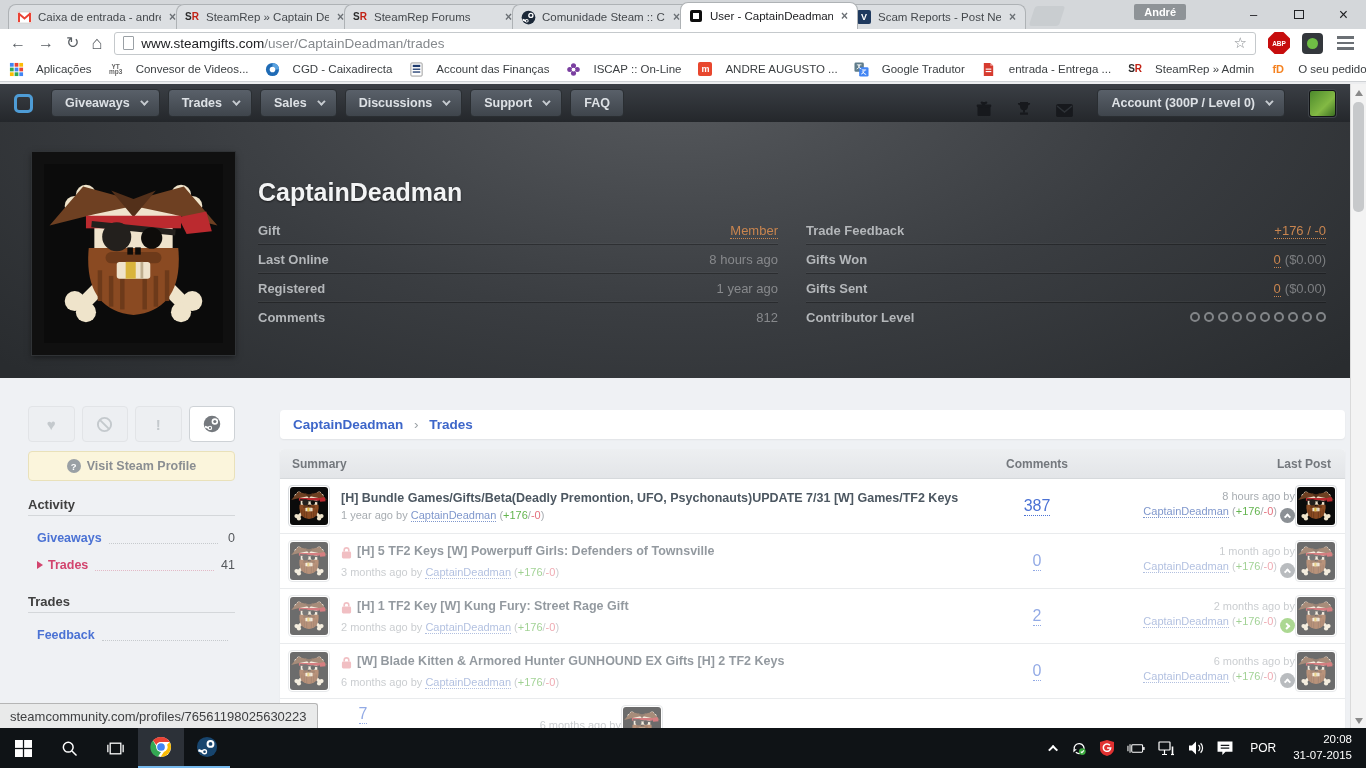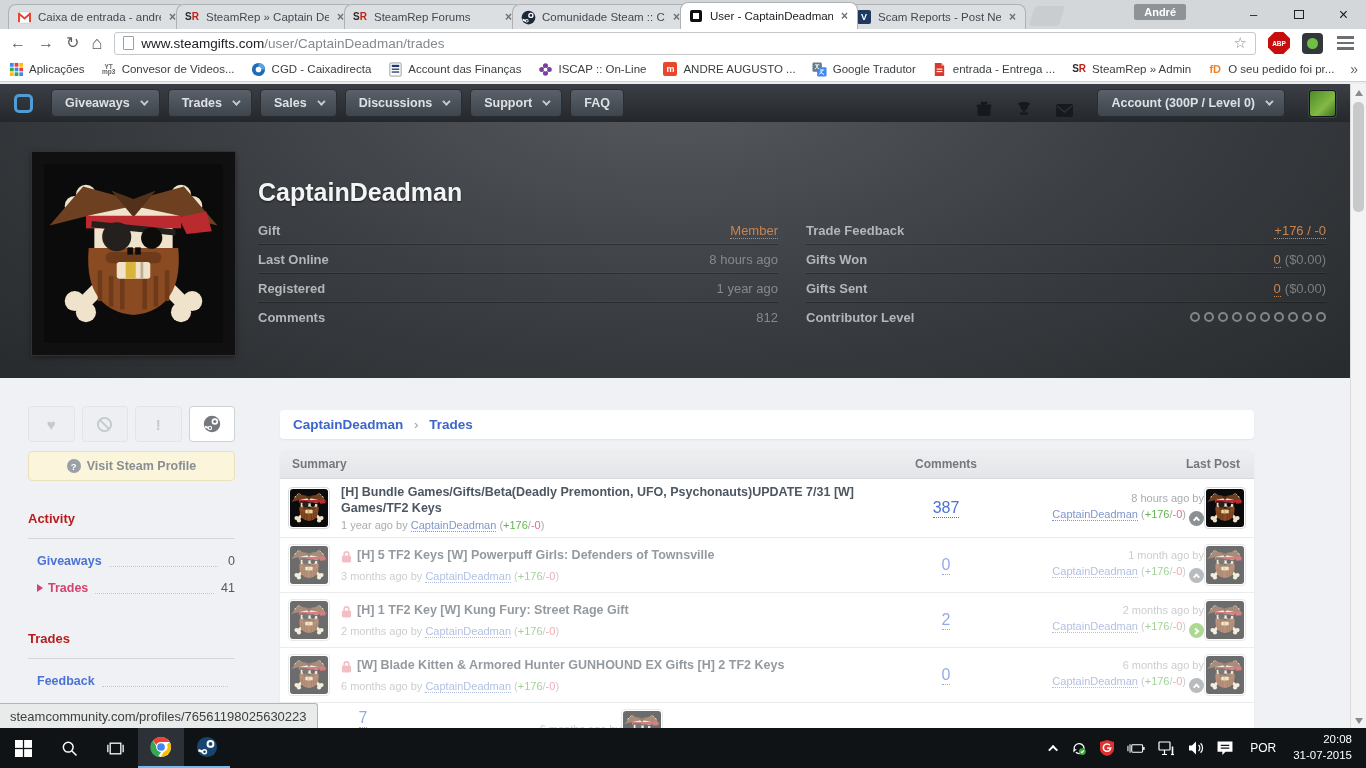--- a/index.html
+++ b/index.html
@@ -31,21 +31,21 @@
 .doc-ic{width:11px;height:14px;border:1px solid #9aa0a5;border-radius:1px;position:relative;flex:none}
 .url-host{color:#202124}
 .url-path{color:#85898d}
 .star{margin-left:auto;color:#85898d;font-size:15px}
 .ext-abp{width:22px;height:22px;background:#c70d0d;color:#fff;font-weight:bold;font-size:6.5px;display:flex;align-items:center;justify-content:center;clip-path:polygon(30% 0,70% 0,100% 30%,100% 70%,70% 100%,30% 100%,0 70%,0 30%)}
 .ext-g{width:21px;height:21px;background:#33373c;border-radius:4px;display:flex;align-items:center;justify-content:center}
 .ext-g i{width:11px;height:11px;border-radius:50%;background:#6fbe45;display:block}
 .menu-ic{display:inline-flex;flex-direction:column;gap:3px;padding:2px}
 .menu-ic i{width:17px;height:2.5px;background:#6b7075;display:block}
 .bookmarks{position:absolute;left:0;top:57px;width:1366px;height:25px;background:#fff;border-bottom:1px solid #cfd2d5;display:flex;align-items:center;padding:0 8px;gap:16px;font-size:11.5px;color:#3c4043;white-space:nowrap;overflow:hidden}
-.bm{display:flex;align-items:center;gap:5px;flex:none}
+.bm{display:flex;align-items:center;gap:12px;flex:none}
 .bm-overflow{margin-left:auto;color:#5f6368;font-size:14px;padding-right:4px}
 
 
 .viewport{position:absolute;left:0;top:82px;width:1366px;height:646px;background:#eff1f4;overflow:hidden;border-top:2px solid #ecedef}
 .pagescroll{position:absolute;right:0;top:0;width:16px;height:646px;background:#f3f3f3;border-left:1px solid #dadada;z-index:6}
 .ps-up,.ps-dn{position:absolute;left:4px;width:0;height:0;border-left:4px solid transparent;border-right:4px solid transparent}
 .ps-up{top:6px;border-bottom:6px solid #8a8a8a}
 .ps-dn{bottom:6px;border-top:6px solid #8a8a8a}
 .ps-thumb{position:absolute;left:2px;top:18px;width:11px;height:110px;background:#c7c9cb;border-radius:5px}
 
@@ -78,32 +78,32 @@
 
 
 .sg-body{position:absolute;left:0;top:294px;width:1350px;height:352px}
 .sidebar{position:absolute;left:28px;top:28px;width:207px}
 .actions{display:flex;gap:7px}
 .act{flex:1;height:36px;border:1px solid #e2e4e7;background:#edeff2;border-radius:4px;display:flex;align-items:center;justify-content:center;color:#c4c9cd;font-size:15px;font-weight:bold}
 .act.active{background:#fff;border-color:#ced2d6;color:#6d7277}
 .act svg{width:17px;height:17px}
 .visit-btn{margin-top:9px;height:30px;background:#fbf5dc;border:1px solid #e9e1ba;border-radius:4px;display:flex;align-items:center;justify-content:center;gap:6px;color:#8a8e92;font-size:12.5px;font-weight:bold}
 .qmark{width:14px;height:14px;border-radius:50%;background:#9aa0a5;color:#fff;font-size:9.5px;display:inline-flex;align-items:center;justify-content:center}
-.side-head{font-size:13px;font-weight:bold;color:#b91c1c;border-bottom:1px solid #d4d7da;padding-bottom:12px;margin:30px 0 8px}
+.side-head{font-size:13px;font-weight:bold;color:#404040;border-bottom:1px solid #d4d7da;padding-bottom:3px;margin:16px 0 8px}
 .side-item{display:flex;align-items:center;height:27px;padding-left:9px;font-size:12.5px;font-weight:bold}
 .side-item .tri{width:0;height:0;border-left:6px solid #d2446e;border-top:4px solid transparent;border-bottom:4px solid transparent;margin-right:5px;display:none}
 .side-item.active .tri{display:inline-block}
 .side-item .lbl{color:#4b72d4}
 .side-item.active .lbl{color:#d2446e}
 .leader{flex:1;border-bottom:1px dotted #c6cacd;margin:0 7px;height:13px}
 .side-item.active .leader{border-color:#e3b9c6}
 .side-item .cnt{color:#55585c;font-weight:normal;font-size:12.5px;min-width:10px;text-align:right}
 
 
-.content{position:absolute;left:280px;top:32px;width:974px}
+.content{position:absolute;left:280px;top:32px;width:1065px}
 .crumbbar{background:#fff;border-radius:4px;padding:7px 13px;font-size:13.5px;font-weight:bold;box-shadow:0 1px 2px rgba(0,0,0,.06)}
 .crumbbar a{color:#3d66c9}
 .crumb-sep{color:#9aa0a5;margin:0 7px;font-weight:normal}
 .tradebox{margin-top:10px;background:#fff;border-radius:4px 4px 0 0;box-shadow:0 1px 2px rgba(0,0,0,.06)}
 .thead{display:flex;align-items:center;height:30px;background:linear-gradient(#edeff1,#e3e5e8);border-bottom:1px solid #d6d9dc;border-radius:4px 4px 0 0;font-size:12px;font-weight:bold;color:#74787d;padding:0 8px}
 .th-summary{flex:1;padding-left:4px}
 .th-comments{width:150px;text-align:center}
 .th-last{width:225px;text-align:right;padding-right:6px}
 .trow{display:flex;align-items:center;padding:6px 8px;border-bottom:1px solid #e9ebed;min-height:55px}
 .trow.faded>*{opacity:.6}

